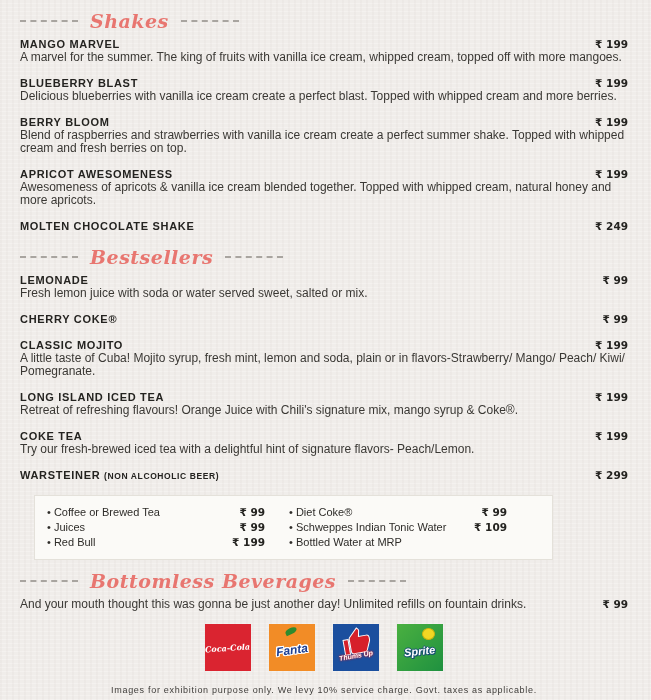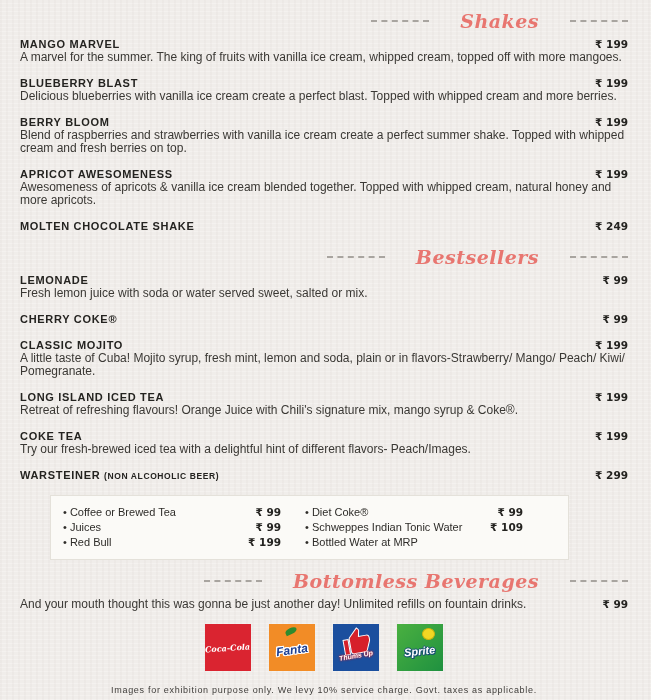--- a/index.html
+++ b/index.html
@@ -8,22 +8,22 @@
     background-color:#f0edea;
     background-image:
       repeating-linear-gradient(90deg, rgba(205,196,190,0.10) 0 2px, rgba(255,255,255,0.0) 2px 6px),
       repeating-linear-gradient(0deg, rgba(255,255,255,0.25) 0 1px, rgba(0,0,0,0.0) 1px 4px);
     font-family:"Liberation Sans", sans-serif;
     color:#242320;
   }
   .menu{padding:10px 23px 0 20px;}
 
   .section-header{
-    display:flex;align-items:center;justify-content:flex-end;
-    height:22px;margin-bottom:6px;gap:19px;
+    display:flex;align-items:center;justify-content:flex-start;
+    height:22px;margin-bottom:6px;
   }
   .section-title{
     font-family:"DejaVu Serif", serif;
     font-style:italic;font-weight:bold;
     font-size:19px;line-height:22px;
     color:#e87670;letter-spacing:0.5px;
     margin:0 12px;white-space:nowrap;
   }
   .dash{width:58px;height:0;border-top:2px dashed #98948e;opacity:.8;}
 
@@ -35,21 +35,21 @@
   }
   .item-name-suffix{font-size:8.5px;letter-spacing:0.6px;}
   .item-price{
     font-family:"DejaVu Sans", sans-serif;
     font-weight:bold;font-size:10.5px;line-height:13px;
     color:#242320;white-space:nowrap;
   }
   .item-desc{font-size:12px;line-height:13px;color:#3a3834;}
 
   .bev-box{
-    margin-left:30px;width:519px;box-sizing:border-box;
+    margin-left:14px;width:519px;box-sizing:border-box;
     background:#fbfaf7;border:1px solid #e4e1da;
     padding:9px 45px 9px 12px;
     display:flex;gap:24px;margin-bottom:10px;align-items:center;
   }
   .bev-col{flex:1;}
   .bev-row{display:flex;justify-content:space-between;height:15px;line-height:15px;}
   .bev-label{font-size:11px;color:#2e2c29;white-space:nowrap;}
   .bev-label::before{content:"• ";}
   .bev-price{font-family:"DejaVu Sans", sans-serif;font-weight:bold;font-size:10.5px;color:#242320;white-space:nowrap;}
 
@@ -181,21 +181,21 @@
       <span class="item-price">₹ 199</span>
     </div>
     <div class="item-desc">Retreat of refreshing flavours! Orange Juice with Chili's signature mix, mango syrup &amp; Coke®.</div>
   </div>
 
   <div class="menu-item">
     <div class="item-row">
       <span class="item-name">COKE TEA</span>
       <span class="item-price">₹ 199</span>
     </div>
-    <div class="item-desc">Try our fresh-brewed iced tea with a delightful hint of different flavors- Peach/Images.</div>
+    <div class="item-desc">Try our fresh-brewed iced tea with a delightful hint of signature flavors- Peach/Lemon.</div>
   </div>
 
   <div class="menu-item">
     <div class="item-row">
       <span class="item-name"><span>WARSTEINER</span> <span class="item-name-suffix">(NON ALCOHOLIC BEER)</span></span>
       <span class="item-price">₹ 299</span>
     </div>
   </div>
 
   <div class="bev-box">

